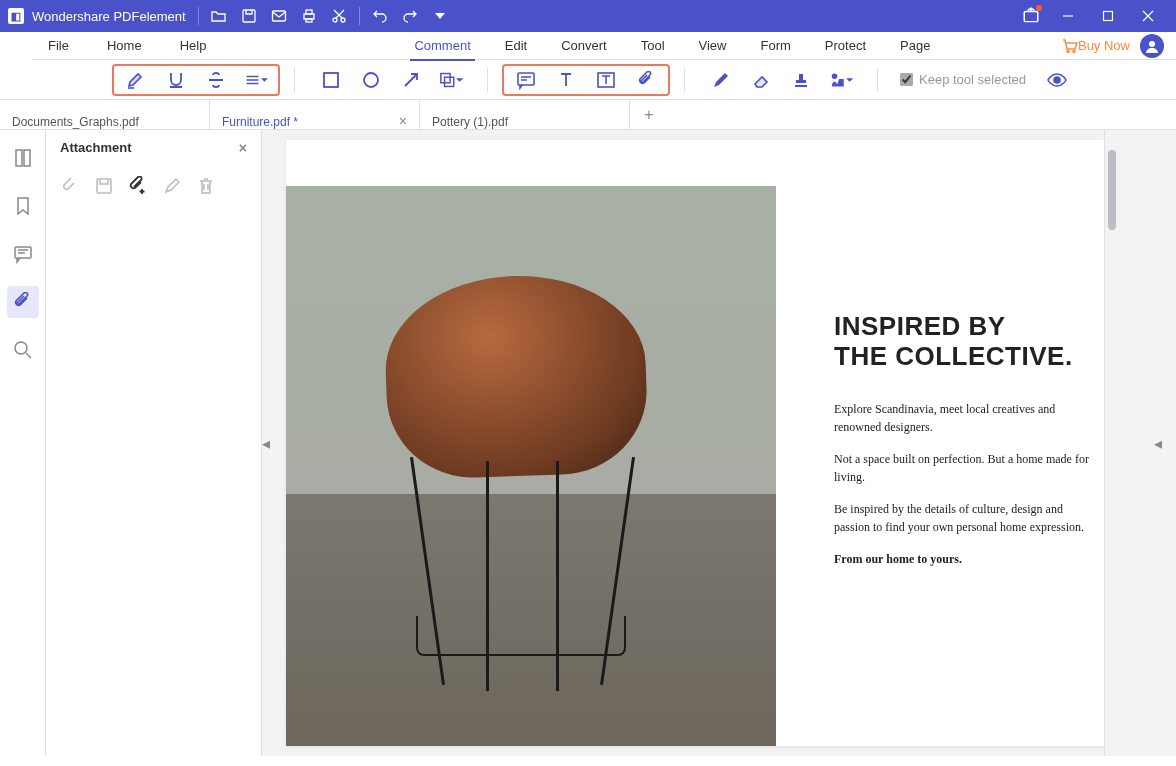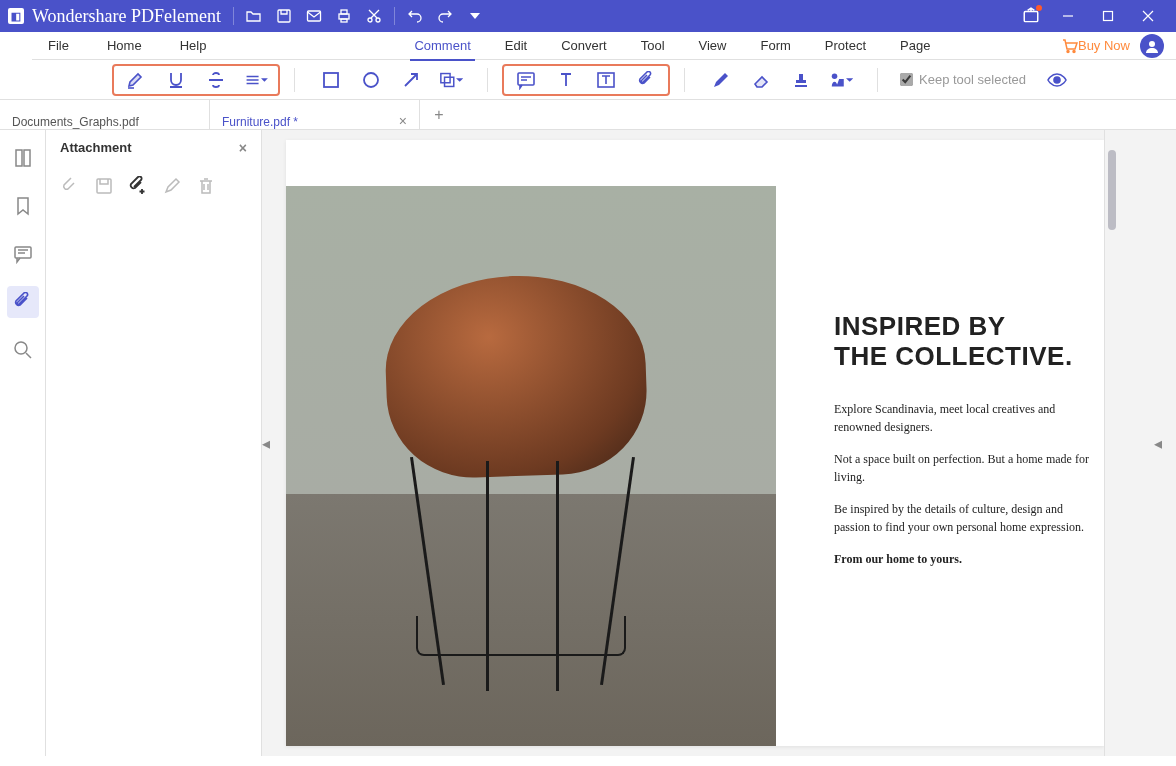--- a/index.html
+++ b/index.html
@@ -1,21 +1,21 @@
 <!DOCTYPE html>
 <html><head>
 <meta charset="utf-8">
 <style>
 * { box-sizing: border-box; margin: 0; padding: 0; }
 body { font-family: "Segoe UI", Arial, sans-serif; font-size: 13px; color: #333; background: #fff; width: 1176px; height: 766px; overflow: hidden; }
 
 
 .titlebar { height: 32px; background: #4a52c9; display: flex; align-items: center; color: #fff; padding: 0 8px; }
 .app-logo { width: 16px; height: 16px; margin-right: 8px; background: #fff; border-radius: 2px; display: flex; align-items: center; justify-content: center; color: #4a52c9; font-weight: bold; font-size: 11px; }
-.app-title { font-size: 18px; font-family: Liberation Serif, serif; }
+.app-title { font-size: 13px; }
 .titlebar-divider { width: 1px; height: 18px; background: rgba(255,255,255,0.3); margin: 0 12px; }
 .titlebar-icons { display: flex; gap: 14px; align-items: center; }
 .titlebar-icons .tb-icon { width: 16px; height: 16px; cursor: pointer; display: flex; align-items: center; justify-content: center; }
 .spacer { flex: 1; }
 .win-controls { display: flex; gap: 0; margin-left: auto; }
 .win-btn { width: 40px; height: 32px; display: flex; align-items: center; justify-content: center; cursor: pointer; color: #fff; }
 .notif-badge { position: relative; }
 .notif-badge::after { content: ''; position: absolute; top: -2px; right: -2px; width: 6px; height: 6px; background: #ff5a2b; border-radius: 50%; }
 
 
@@ -322,20 +322,23 @@
     </div>
 </div>
 
 <div class="tabs">
   <div class="tab">
     <span>Documents_Graphs.pdf</span>
   </div>
   <div class="tab active">
     <span>Furniture.pdf *</span>
     <span class="tab-close">×</span>
+  </div>
+  <div class="tab">
+    <span>Pottery (1).pdf</span>
   </div>
   <div class="tab-add">+</div>
 </div>
 
 <div class="main">
   <div class="side-strip">
     <div class="side-btn">
         <svg width="20" height="20" viewBox="0 0 20 20" fill="none" stroke="#888" stroke-width="1.5">
           <rect x="3" y="2" width="6" height="16"></rect>
           <rect x="11" y="2" width="6" height="16"></rect>

